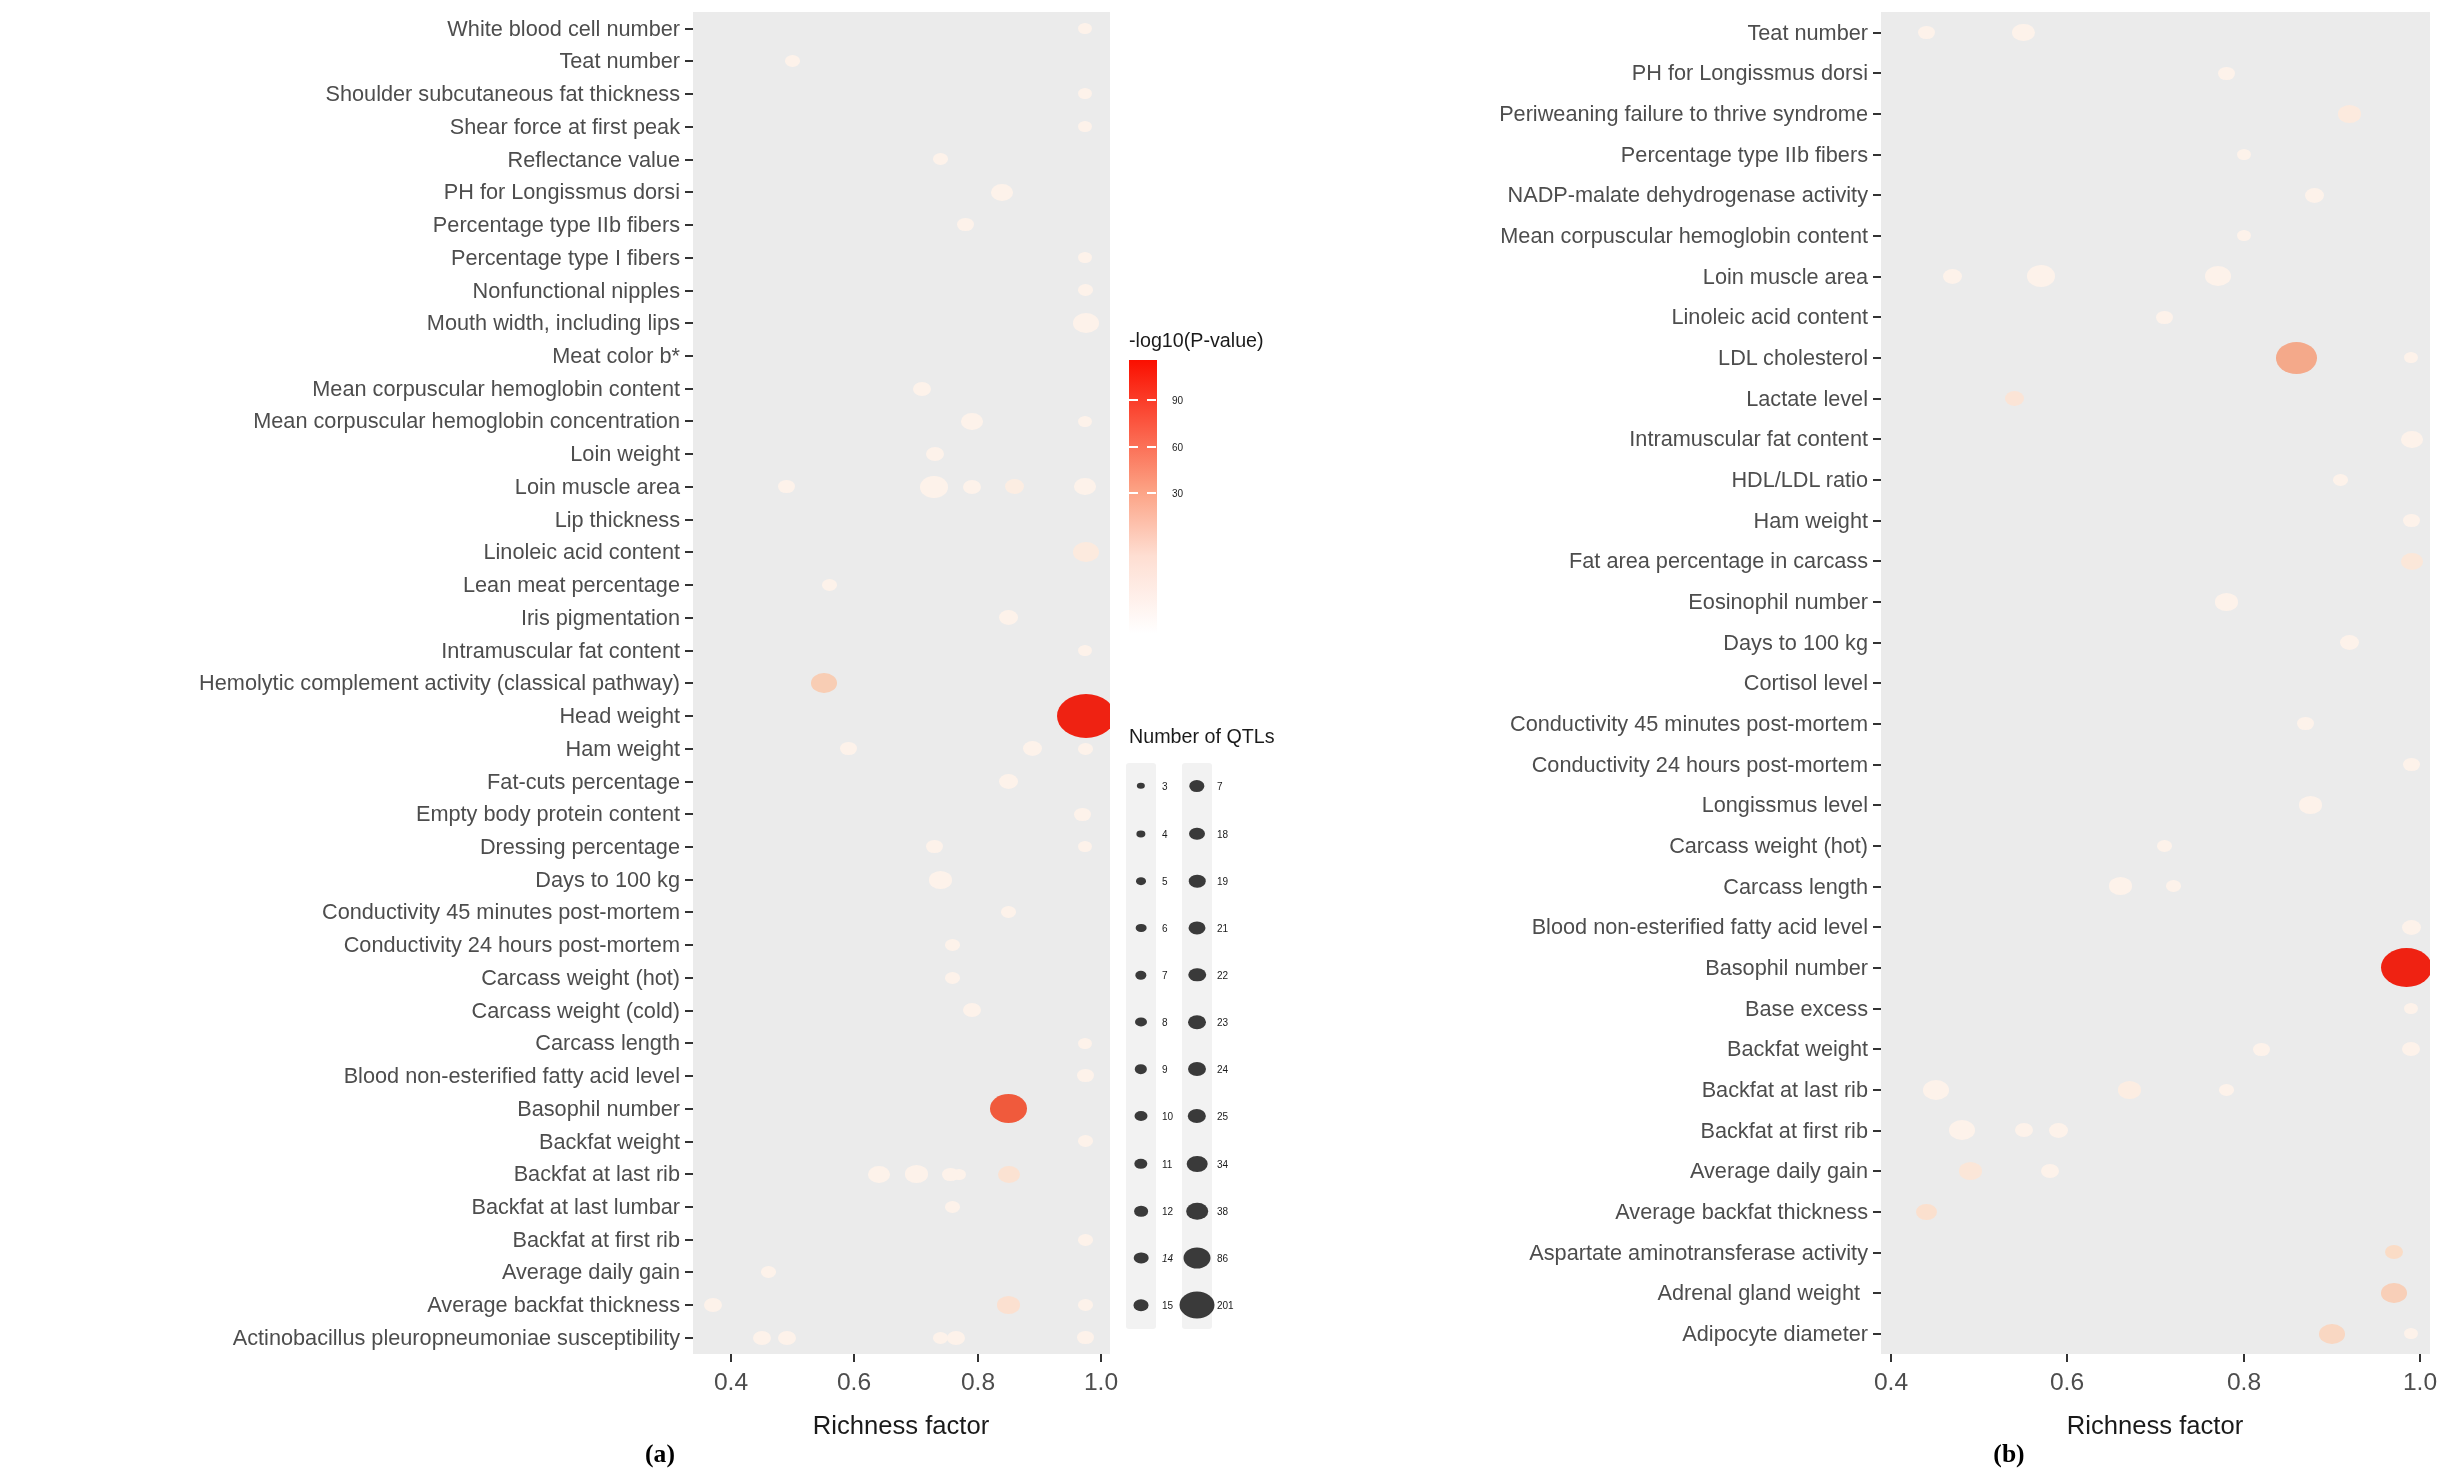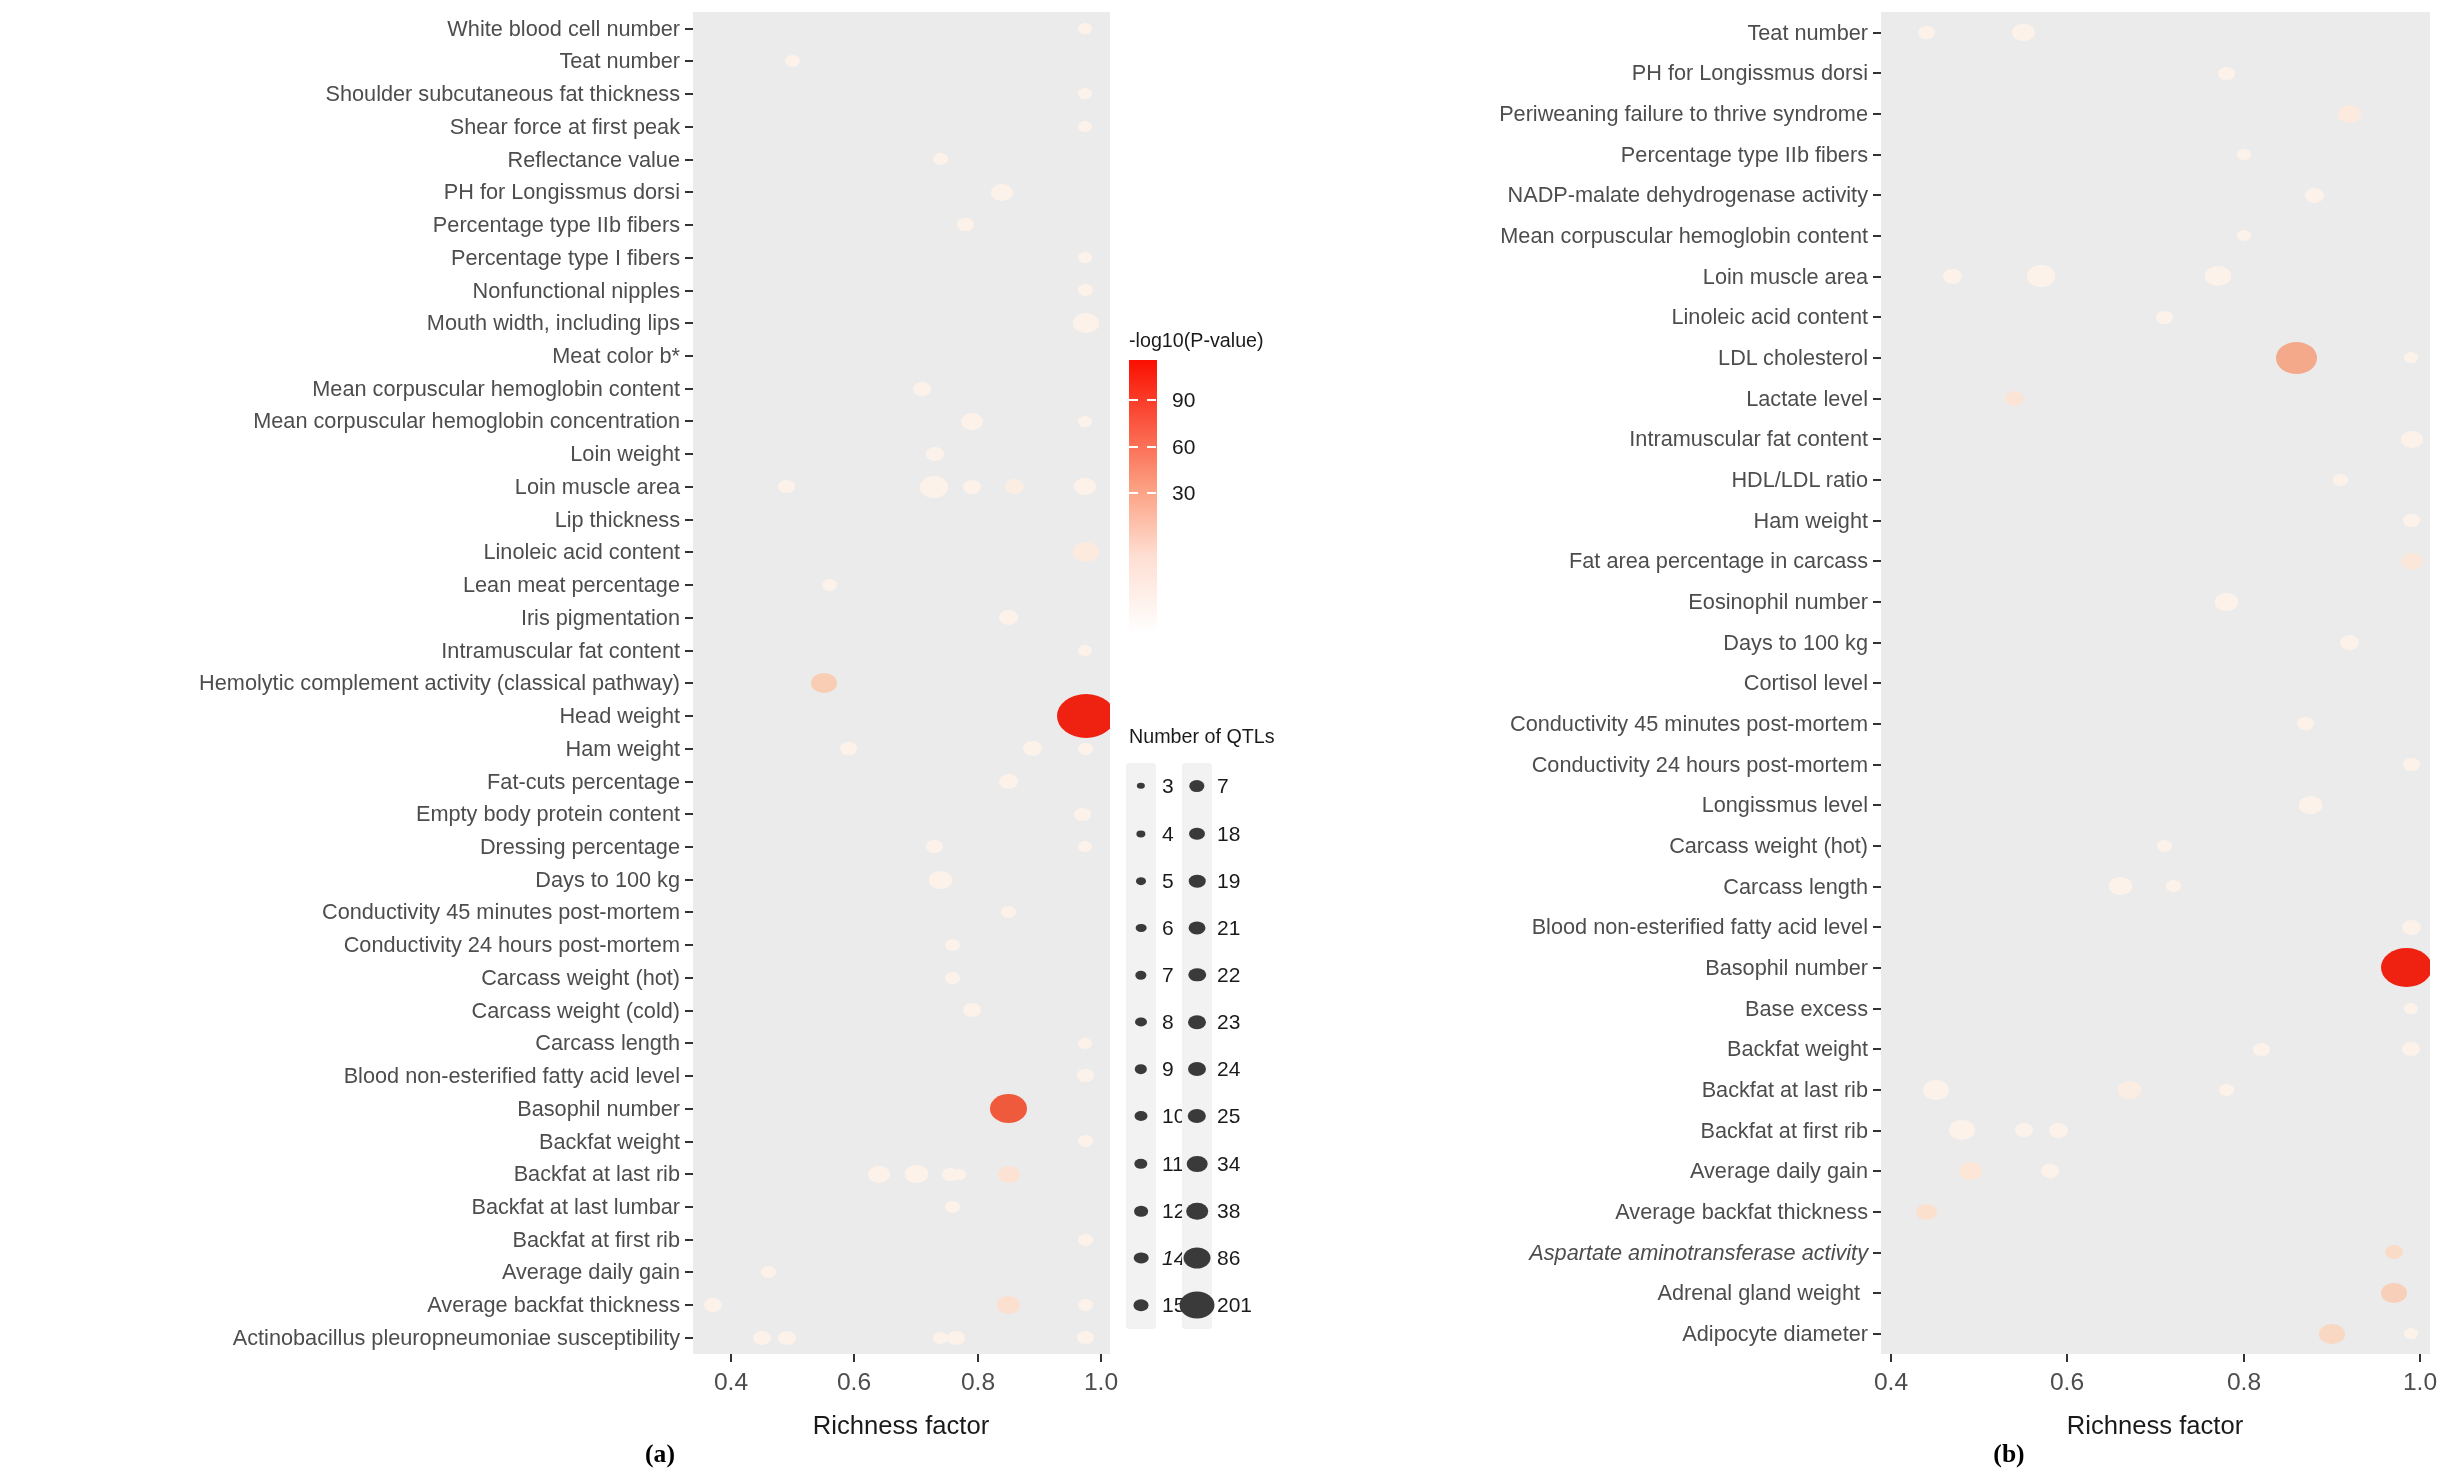--- a/index.html
+++ b/index.html
@@ -7,21 +7,21 @@
   .panel{position:absolute;background:#ebebeb;overflow:hidden;}
   .ylab{position:absolute;color:#4d4d4d;font-size:21.7px;line-height:1;text-align:right;white-space:nowrap;transform:translateY(-50%);}
   .ytick{position:absolute;background:#333333;width:7.9px;height:2px;transform:translateY(-50%);}
   .xtick{position:absolute;background:#333333;width:2px;height:7.9px;transform:translateX(-50%);}
   .xticklab{position:absolute;color:#4d4d4d;font-size:24.6px;transform:translate(-50%,-50%);}
   .axtitle{position:absolute;color:#1a1a1a;font-size:25.6px;transform:translate(-50%,-50%);white-space:nowrap;}
   .dot{position:absolute;border-radius:50%;}
   .leg-title{position:absolute;color:#1a1a1a;font-size:19.7px;white-space:nowrap;transform:translateY(-50%);}
   .leg-strip{position:absolute;background:#f2f2f2;border-radius:3px;}
   .leg-dot{position:absolute;background:#3a3a3a;border-radius:50%;transform:translate(-50%,-50%);}
-  .leg-lab{position:absolute;color:#1a1a1a;font-size:21px;transform:translateY(-50%);white-space:nowrap;}
+  .leg-lab{position:absolute;color:#1a1a1a;font-size:10px;transform:translateY(-50%);white-space:nowrap;}
   .cbar{position:absolute;}
   .cbar-tick{position:absolute;background:#ffffff;height:2px;width:8.9px;transform:translateY(-50%);}
   .caption{position:absolute;color:#000000;font-size:25.6px;font-weight:bold;font-family:"Liberation Serif",serif;transform:translate(-50%,-50%);}
 </style>
 </head>
 <body>
 
 <div id="figure">
   <div class="caption" style="left:660px;top:1454px;">(a)</div>
   <div class="caption" style="left:2009px;top:1454px;">(b)</div>
@@ -336,21 +336,21 @@
     <div class="ylab" style="top: 1049px; right: 789px;">Backfat weight</div>
     <div class="ytick" style="left: 1873px; top: 1049px;"></div>
     <div class="ylab" style="top: 1090px; right: 789px;">Backfat at last rib</div>
     <div class="ytick" style="left: 1873px; top: 1090px;"></div>
     <div class="ylab" style="top: 1131px; right: 789px;">Backfat at first rib</div>
     <div class="ytick" style="left: 1873px; top: 1131px;"></div>
     <div class="ylab" style="top: 1171px; right: 789px;">Average daily gain</div>
     <div class="ytick" style="left: 1873px; top: 1171px;"></div>
     <div class="ylab" style="top: 1212px; right: 789px;">Average backfat thickness</div>
     <div class="ytick" style="left: 1873px; top: 1212px;"></div>
-    <div class="ylab" style="top: 1253px; right: 789px; font-style: italic;">Aspartate aminotransferase activity</div>
+    <div class="ylab" style="top: 1253px; right: 789px;">Aspartate aminotransferase activity</div>
     <div class="ytick" style="left: 1873px; top: 1253px;"></div>
     <div class="ylab" style="top: 1293px; right: 797px;">Adrenal gland weight</div>
     <div class="ytick" style="left: 1873px; top: 1293px;"></div>
     <div class="ylab" style="top: 1334px; right: 789px;">Adipocyte diameter</div>
     <div class="ytick" style="left: 1873px; top: 1334px;"></div>
     <div class="xtick" style="left: 1891px; top: 1354px;"></div>
     <div class="xticklab" style="left: 1891px; top: 1382px;">0.4</div>
     <div class="xtick" style="left: 2067px; top: 1354px;"></div>
     <div class="xticklab" style="left: 2067px; top: 1382px;">0.6</div>
     <div class="xtick" style="left: 2244px; top: 1354px;"></div>

